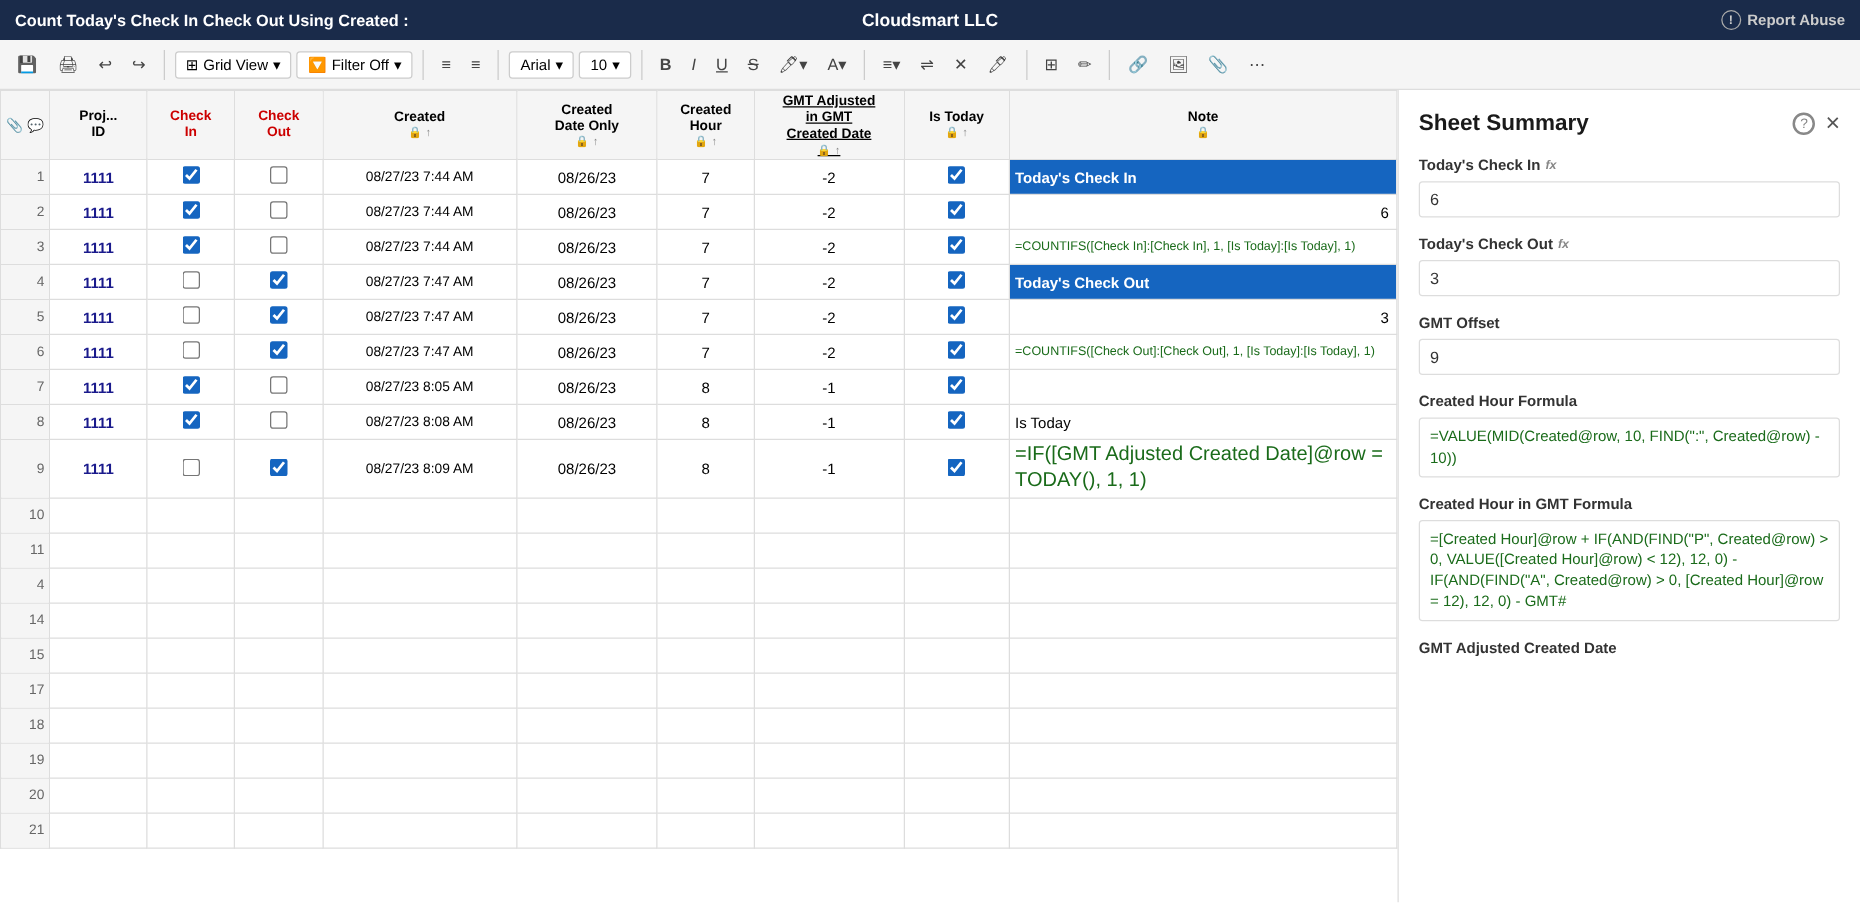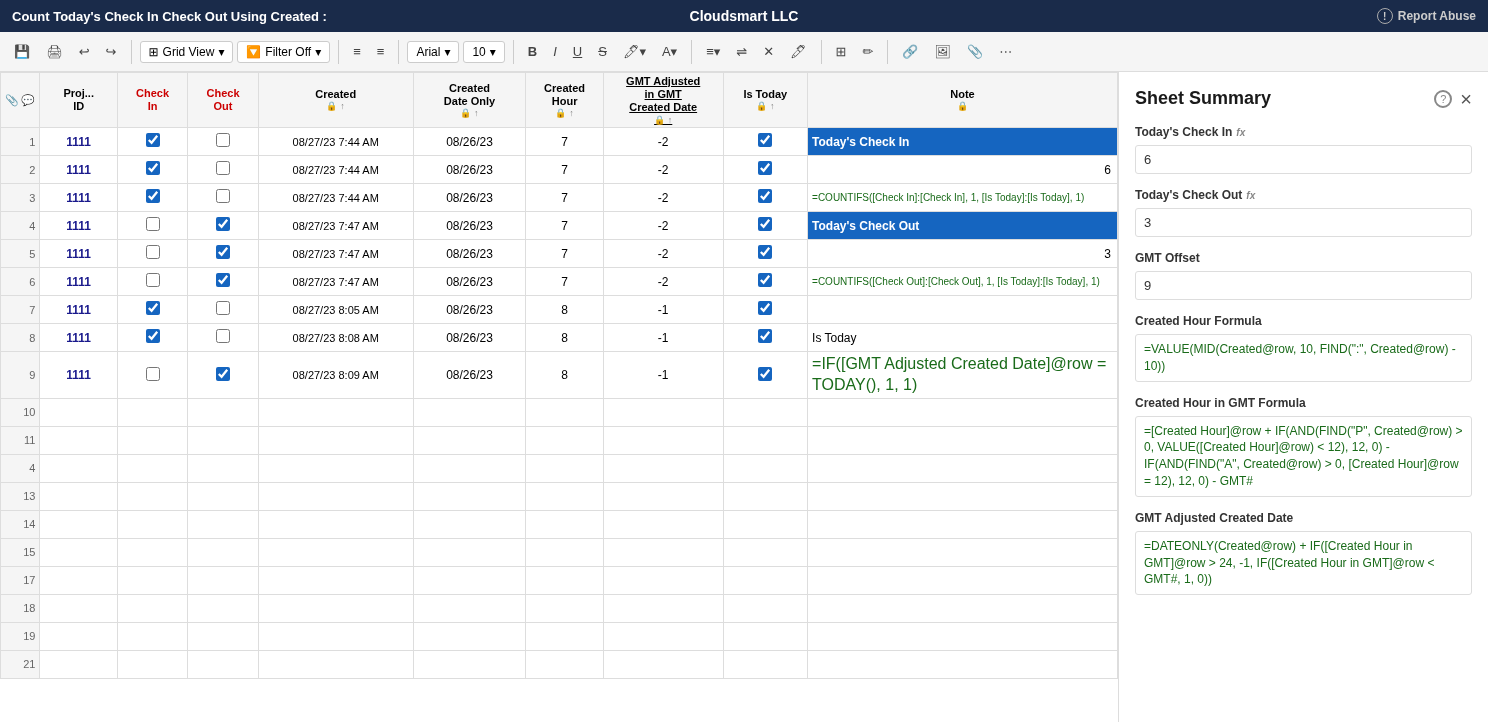--- a/index.html
+++ b/index.html
@@ -468,32 +468,20 @@
             <td></td>
             <td></td>
             <td></td>
             <td></td>
             <td></td>
             <td></td>
             <td></td>
             <td></td>
           </tr>
           <tr>
-            <td class="row-num">13</td>
-            <td></td>
-            <td></td>
-            <td></td>
-            <td></td>
-            <td></td>
-            <td></td>
-            <td></td>
-            <td></td>
-            <td></td>
-          </tr>
-          <tr>
             <td class="row-num">14</td>
             <td></td>
             <td></td>
             <td></td>
             <td></td>
             <td></td>
             <td></td>
             <td></td>
             <td></td>
             <td></td>
@@ -529,20 +517,32 @@
             <td></td>
             <td></td>
             <td></td>
             <td></td>
             <td></td>
             <td></td>
             <td></td>
           </tr>
           <tr>
             <td class="row-num">19</td>
+            <td></td>
+            <td></td>
+            <td></td>
+            <td></td>
+            <td></td>
+            <td></td>
+            <td></td>
+            <td></td>
+            <td></td>
+          </tr>
+          <tr>
+            <td class="row-num">20</td>
             <td></td>
             <td></td>
             <td></td>
             <td></td>
             <td></td>
             <td></td>
             <td></td>
             <td></td>
             <td></td>
           </tr>
@@ -576,16 +576,15 @@
         <div class="summary-input">6</div>
         <div class="summary-field-label">Today's Check Out<span class="fx"> fx</span></div>
         <div class="summary-input">3</div>
         <div class="summary-field-label">GMT Offset</div>
         <div class="summary-input">9</div>
         <div class="summary-field-label">Created Hour Formula</div>
         <div class="summary-formula">=VALUE(MID(Created@row, 10, FIND(":", Created@row) - 10))</div>
         <div class="summary-field-label">Created Hour in GMT Formula</div>
         <div class="summary-formula">=[Created Hour]@row + IF(AND(FIND("P", Created@row) &gt; 0, VALUE([Created Hour]@row) &lt; 12), 12, 0) - IF(AND(FIND("A", Created@row) &gt; 0, [Created Hour]@row = 12), 12, 0) - GMT#</div>
         <div class="summary-field-label">GMT Adjusted Created Date</div>
-        <div class="summary-formula">=DATEONLY(Created@row) + IF([Created Hour in GMT]@row &gt; 24, -1, IF([Created Hour in GMT]@row &lt; GMT#, 1, 0))</div>
       </div>
   </div>
 </div>
 
 </body></html>

